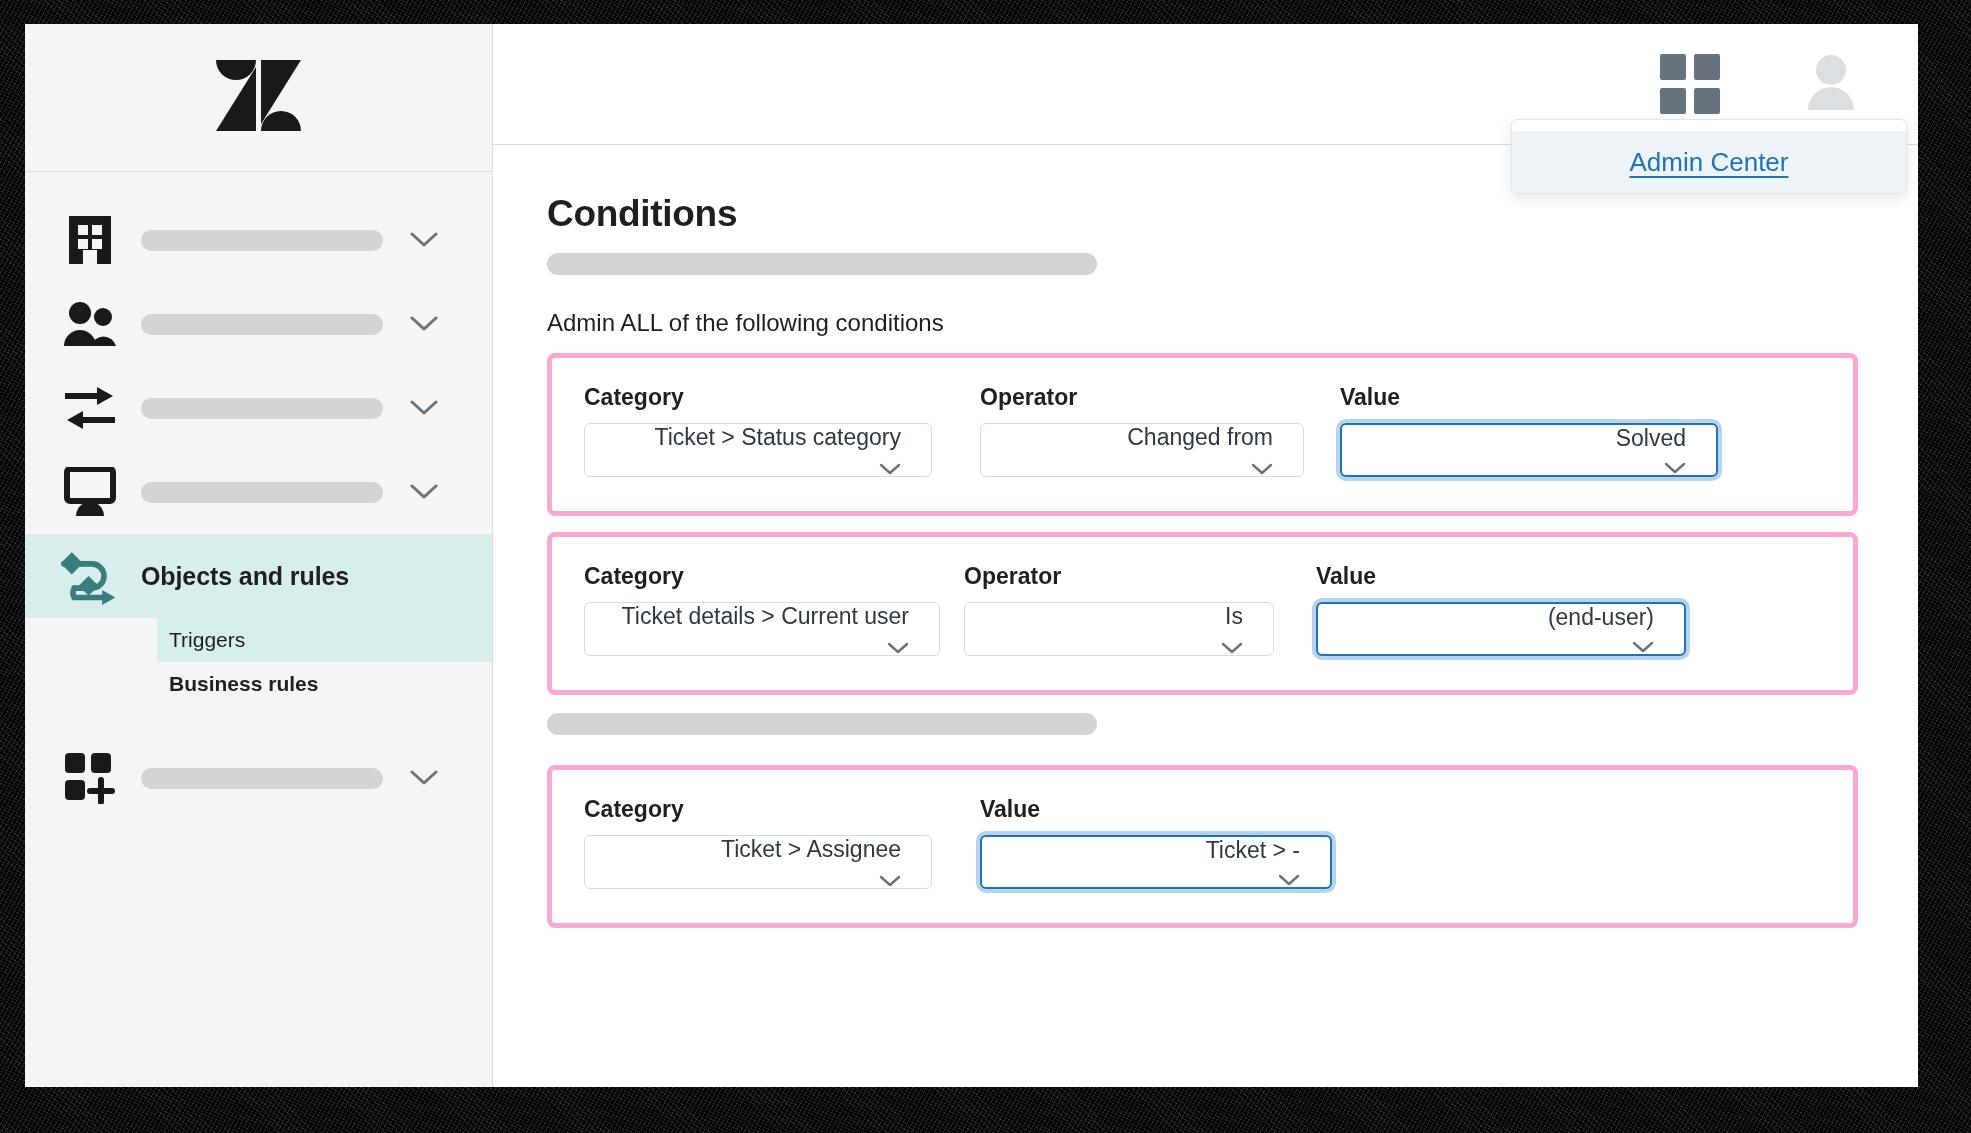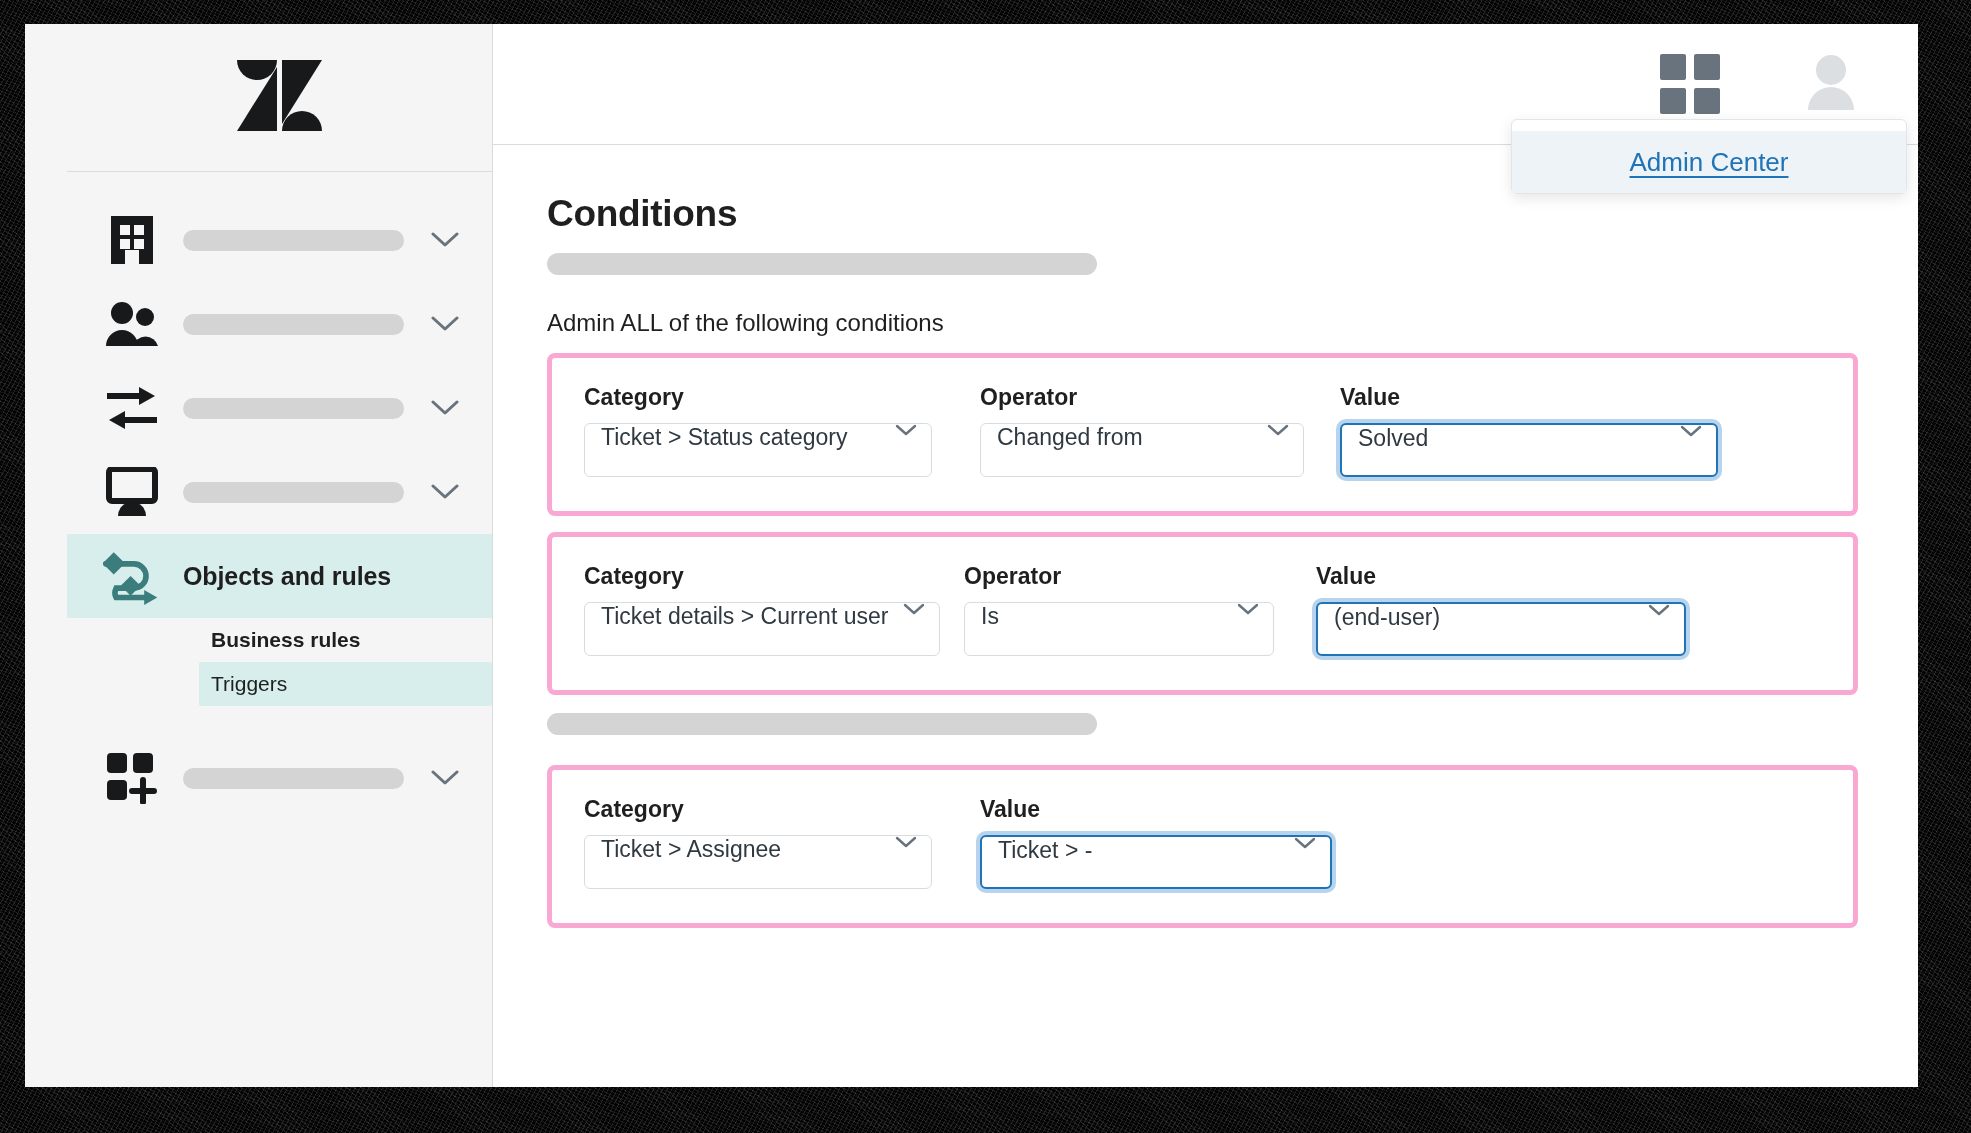--- a/index.html
+++ b/index.html
@@ -45,21 +45,20 @@
   }
 
   
   #sidebar {
     width: 468px;
     flex: 0 0 468px;
     background: #f5f5f5;
     border-right: 1px solid #d8dcde;
     display: flex;
     flex-direction: column;
-    padding-left: 42px;
   }
 
   .brand {
     height: 148px;
     flex: 0 0 148px;
     border-bottom: 1px solid #d8dcde;
     display: flex;
     align-items: center;
     justify-content: center;
   }
@@ -236,24 +235,25 @@
     color: #1f1f1f;
     margin-bottom: 12px;
   }
 
   .select {
     height: 54px;
     border: 1px solid #d8dcde;
     border-radius: 6px;
     background: #ffffff;
     display: flex;
-    align-items: flex-start;
-    padding: 0 14px 0 16px;
+    align-items: flex-end;
+    padding: 0 30px 0 16px;
     gap: 8px;
     cursor: pointer;
+    flex-direction: column;
   }
   .select .sel-text {
     flex: 1 1 auto;
     font-size: 23px;
     color: #2f3941;
     white-space: nowrap;
     overflow: hidden;
     text-overflow: ellipsis;
   }
   .select .sel-chev { flex: 0 0 auto; display: flex; align-items: center; }
@@ -407,25 +407,25 @@
           <svg width="62" height="62" viewBox="0 0 62 62" xmlns="http://www.w3.org/2000/svg">
             <path d="M3 18 H33 A13 13 0 0 1 33 44 H14 A11 11 0 0 0 14 54 H48" fill="none" stroke="#3a7d7c" stroke-width="6" stroke-linecap="round"></path>
             <rect x="3" y="9" width="17" height="17" transform="rotate(45 11.5 17.5)" fill="#3a7d7c"></rect>
             <rect x="22" y="34" width="15" height="15" transform="rotate(45 29.5 41.5)" fill="#3a7d7c"></rect>
             <path d="M44 46 L58 54 L44 62 Z" fill="#3a7d7c"></path>
           </svg>
         </span>
         <span class="nav-label">Objects and rules</span>
       </div>
 
+      <div class="sub-item active">
+        <span>Triggers</span>
+      </div>
       <div class="sub-item bold">
         <span>Business rules</span>
-      </div>
-      <div class="sub-item active">
-        <span>Triggers</span>
       </div>
 
       <div class="nav-row" style="margin-top:30px">
         <span class="nav-icon">
           <svg width="52" height="52" viewBox="0 0 52 52" xmlns="http://www.w3.org/2000/svg">
             <rect x="1" y="1" width="20" height="20" rx="4" fill="#17191a"></rect>
             <rect x="27" y="1" width="20" height="20" rx="4" fill="#17191a"></rect>
             <rect x="1" y="28" width="20" height="20" rx="4" fill="#17191a"></rect>
             <path d="M37 28 V50 M26 39 H48" stroke="#17191a" stroke-width="6" stroke-linecap="round"></path>
           </svg>

